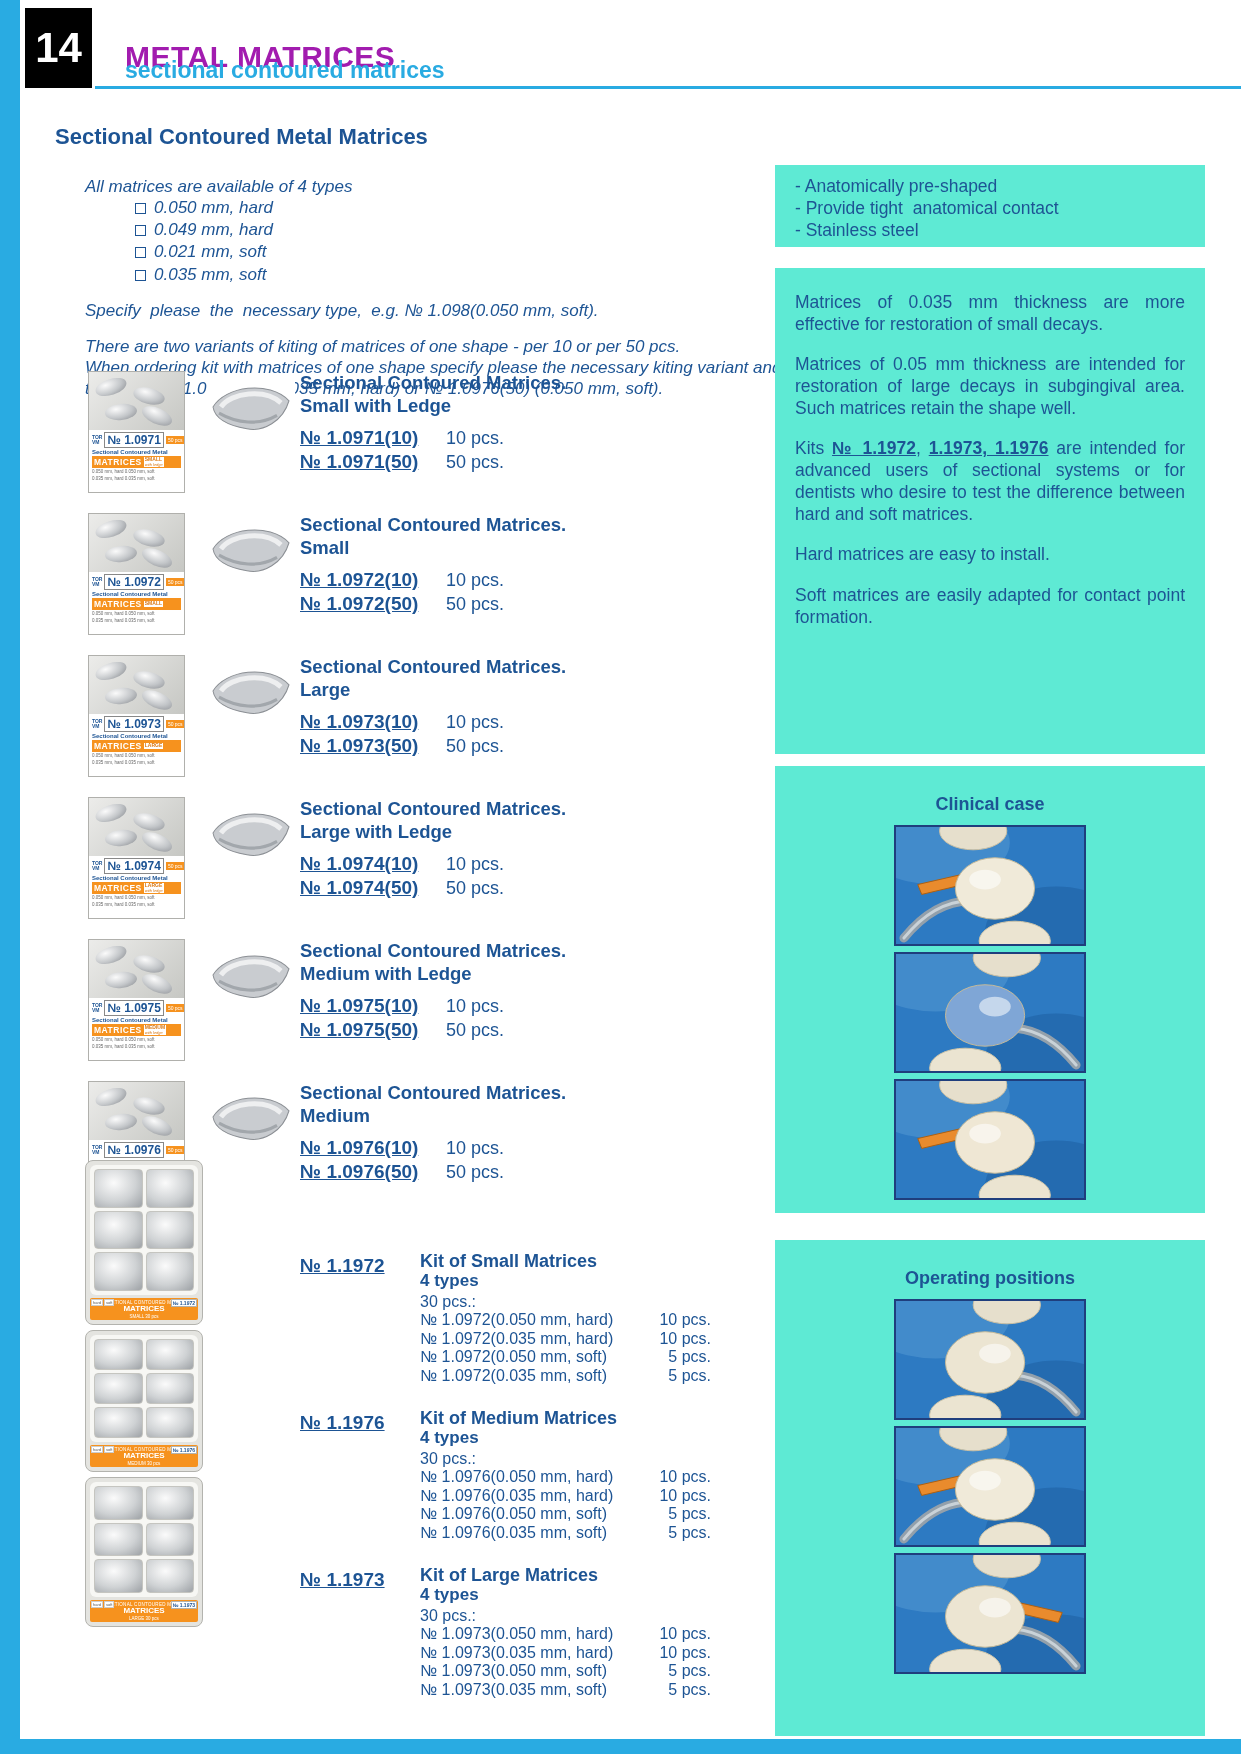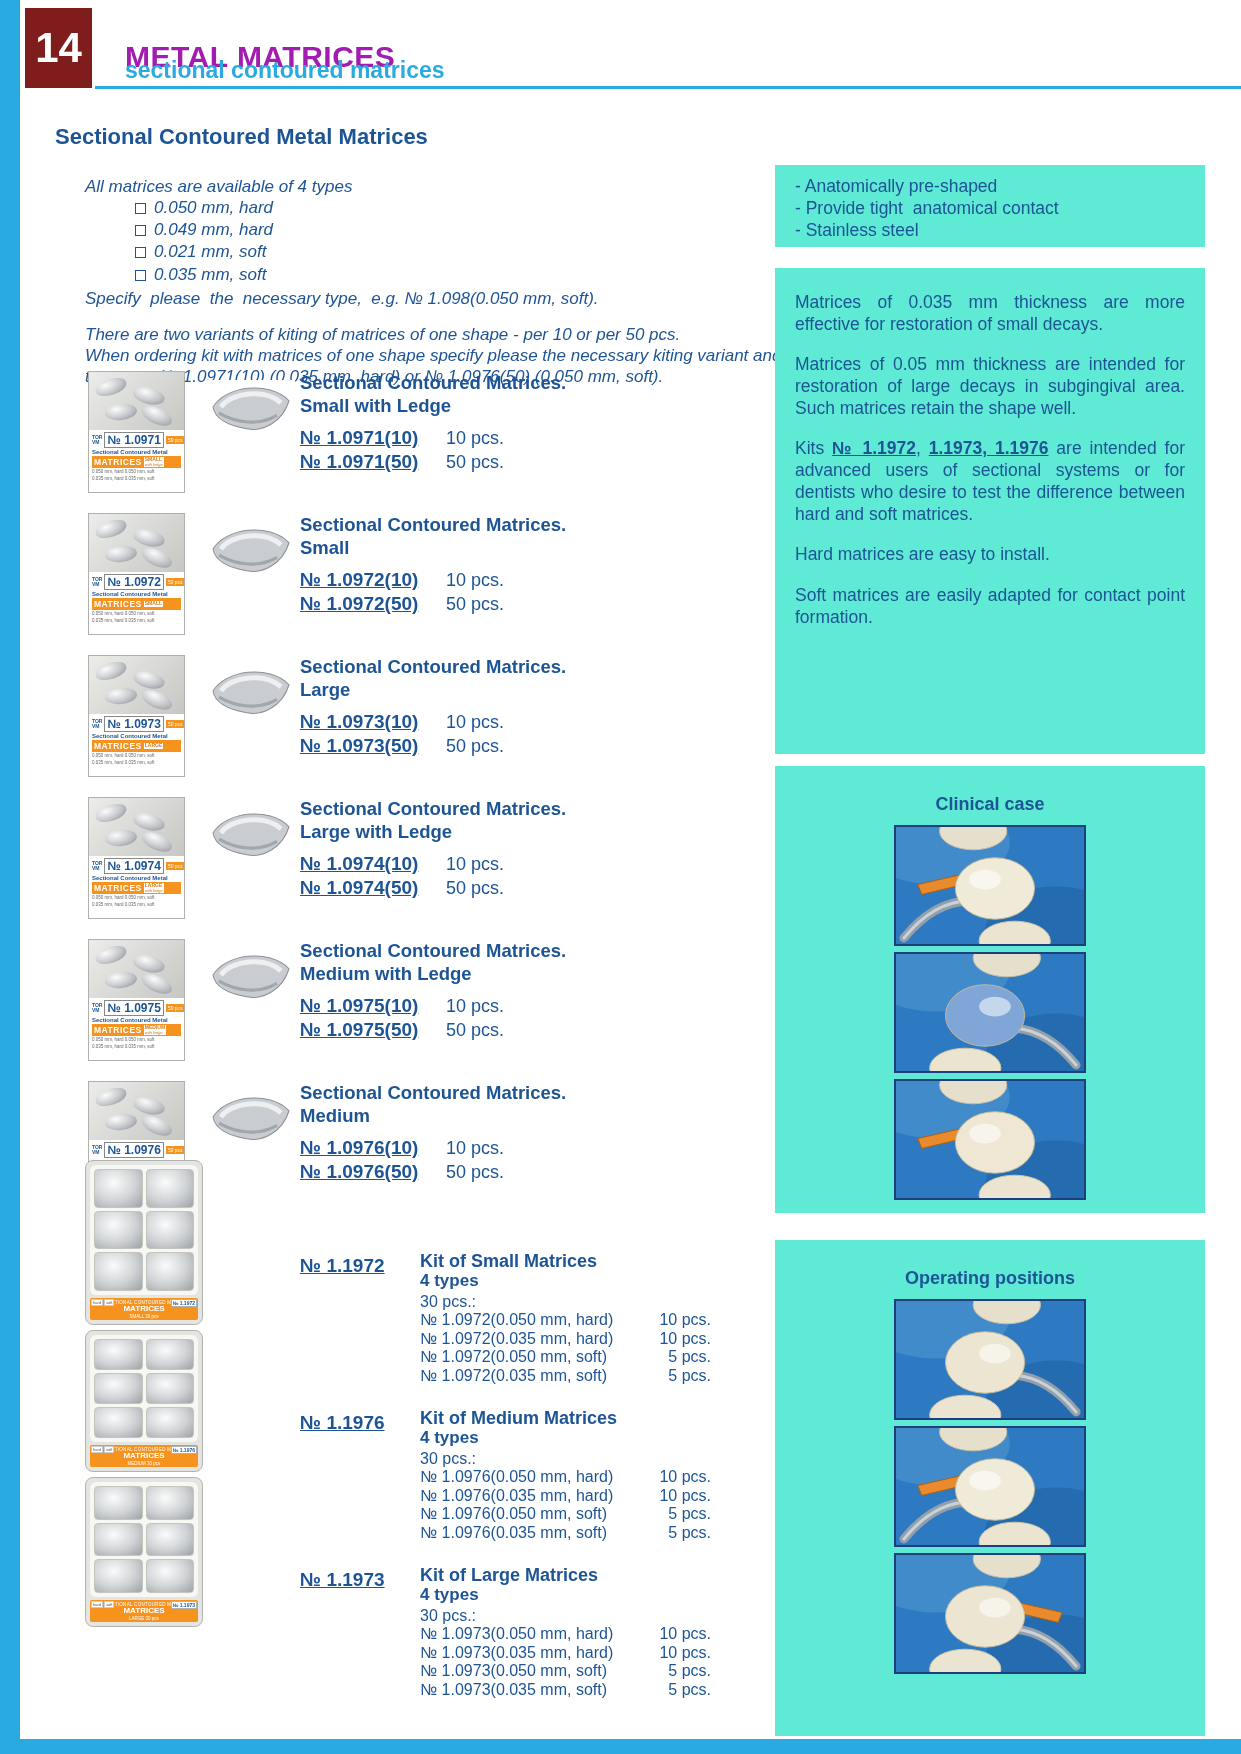--- a/index.html
+++ b/index.html
@@ -3,32 +3,32 @@
 <meta charset="utf-8">
 <style>
 *{margin:0;padding:0;box-sizing:border-box}
 html,body{background:#fff}
 .page{position:relative;width:1241px;height:1754px;background:#fff;overflow:hidden;
   font-family:"Liberation Sans",sans-serif;color:#1d5494}
 
 
 .left-strip{position:absolute;left:0;top:0;width:20px;height:1754px;background:#29abe2}
 .bottom-strip{position:absolute;left:0;bottom:0;width:100%;height:15px;background:#29abe2}
-.pagenum{position:absolute;left:25px;top:8px;width:67px;height:80px;background:#7f1d1d;
+.pagenum{position:absolute;left:25px;top:8px;width:67px;height:80px;background:#000000;
   color:#fff;font-size:42px;font-weight:bold;text-align:center;line-height:80px}
 .htitle{position:absolute;left:125px;top:40px;font-size:30px;font-weight:bold;color:#a21caf;letter-spacing:.5px}
 .hsub{position:absolute;left:125px;top:57px;font-size:23px;font-weight:bold;color:#29abe2}
 .hrule{position:absolute;left:95px;top:86px;width:1146px;height:3px;background:#29abe2}
 
 
 .h1{position:absolute;left:55px;top:124px;font-size:22px;font-weight:bold}
 .intro{position:absolute;left:85px;top:176px;width:700px;font-size:17px;font-style:italic;line-height:1.25}
 .type-line{padding-left:50px;line-height:1.3}
 .cbx{display:inline-block;width:11px;height:11px;border:1.5px solid #1d5494;margin-right:8px;vertical-align:-1px}
-.specify{white-space:pre-wrap;margin-top:2px}
+.specify{white-space:pre-wrap;margin-top:14px}
 .kiting{margin-top:15px}
 
 
 #products{position:absolute;left:55px;top:368px;width:715px}
 .prow{position:relative;height:142px}
 .pkg{position:absolute;left:33px;top:3px;width:97px;height:122px;border:1px solid #b0b0ac;
   background:#dfe0dc;display:flex;flex-direction:column}
 .pkg-top{flex:0 0 58px;position:relative;background:linear-gradient(135deg,#ececea,#c6c7c3);overflow:hidden}
 .blob{position:absolute;width:32px;height:16px;border-radius:50%;
   background:radial-gradient(ellipse at 35% 30%,#fbfbfb,#c3c6c9 55%,#86898e)}

